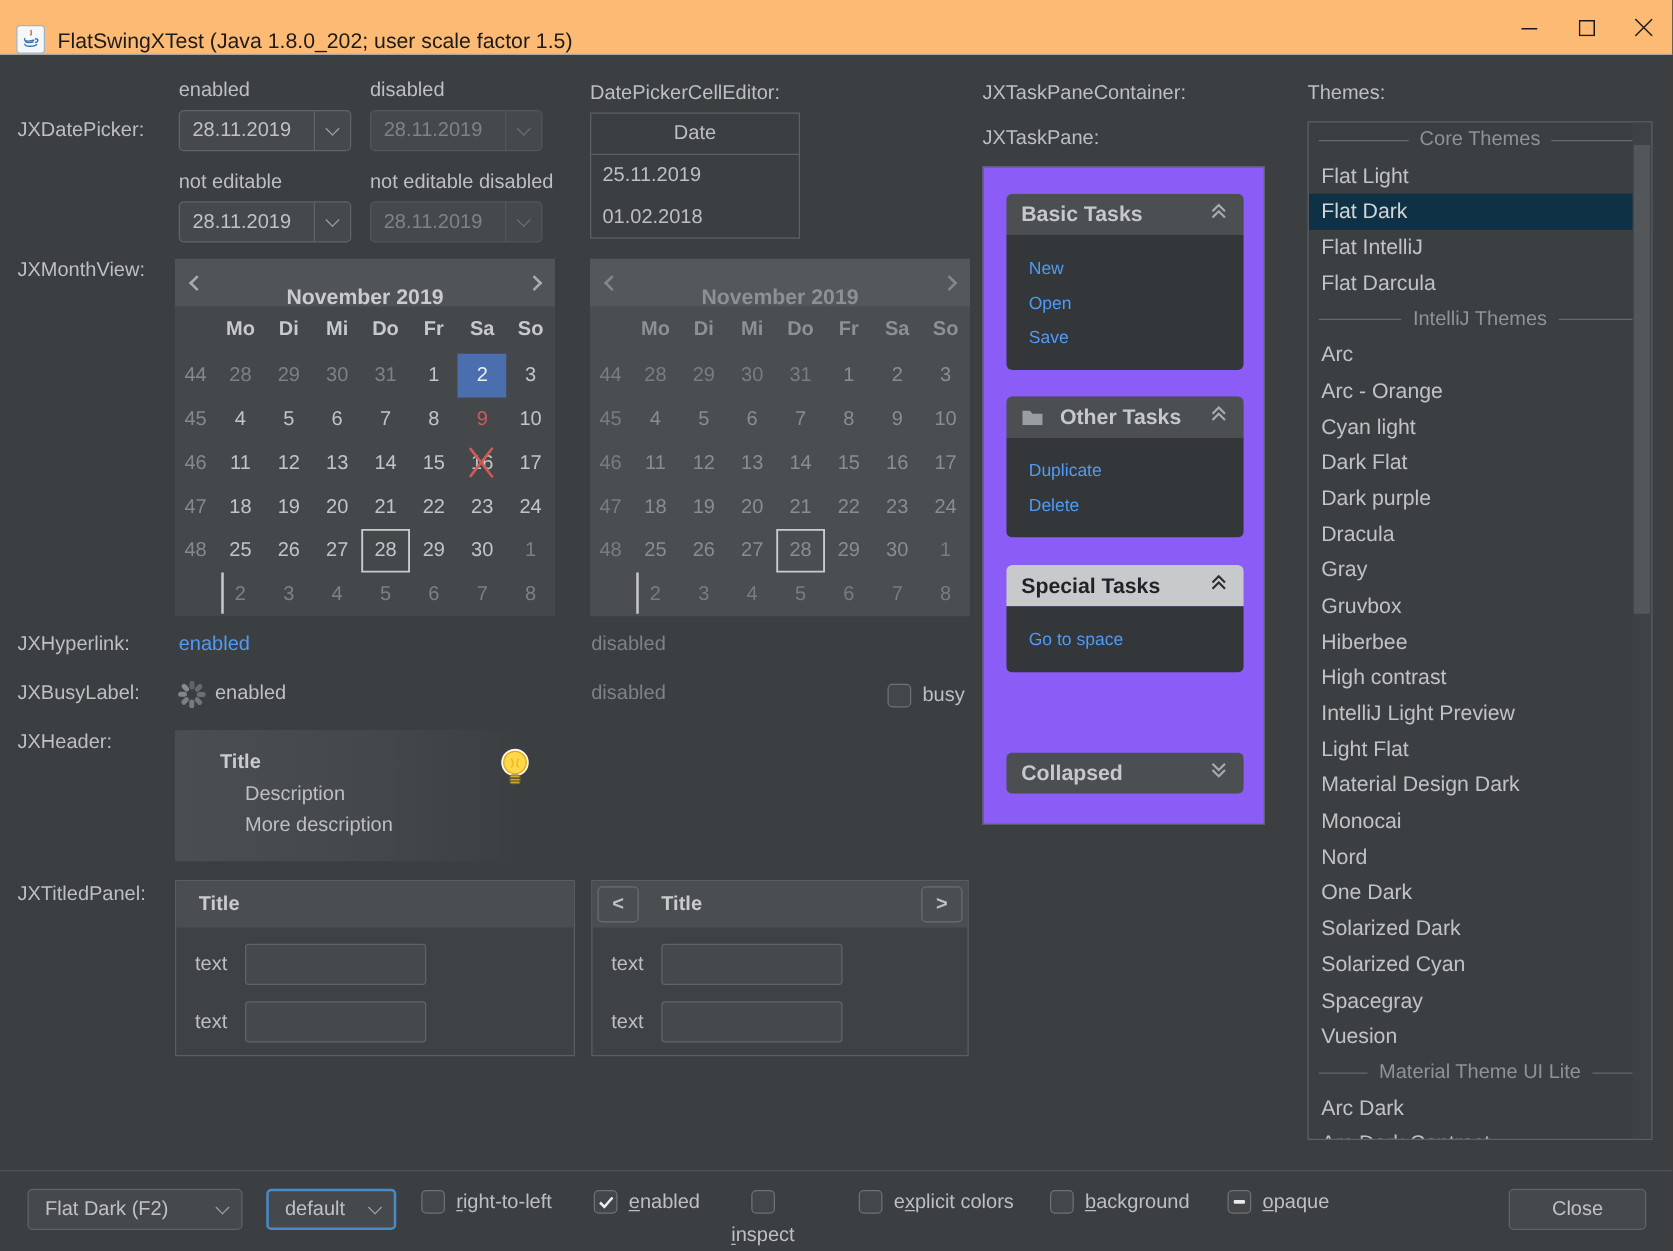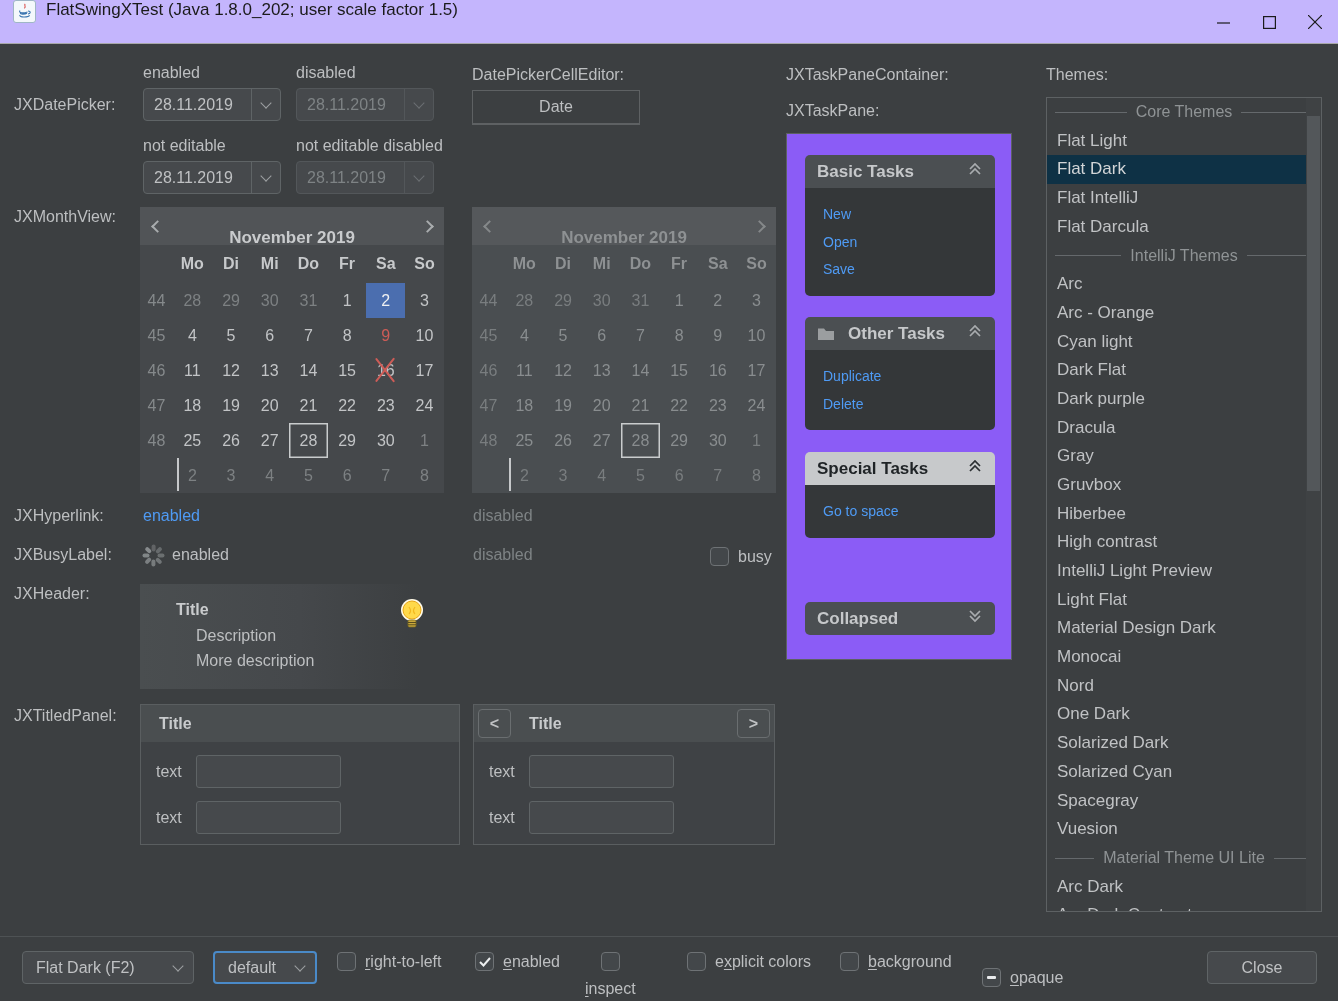--- a/index.html
+++ b/index.html
@@ -6,21 +6,21 @@
   html,body { width:1338px; height:1001px; }
   body {
     position:relative; overflow:hidden;
     background:#3c3f41; color:#bdbfc1;
     font-family:"Liberation Sans", sans-serif; font-size:16px;
   }
   .abs { position:absolute; }
 
   
   .titlebar { position:absolute; left:0; top:0; width:1338px; height:44px;
-    background:#c4b5fd; color:#1b1b1b; display:flex; align-items:flex-start;
+    background:#fdba74; color:#1b1b1b; display:flex; align-items:flex-end;
     border-bottom:1px solid #a8a8a8; }
   .titlebar .appicon { margin:0 10px 0 13px; width:23px; height:23px;
     border:1px solid #9fb6c6; background:#f4f8fb; border-radius:3px;
     display:flex; align-items:center; justify-content:center; }
   .titlebar .title { font-size:17px; }
   .wincontrols { position:absolute; right:0; top:0; height:44px; display:flex; }
   .winbtn { width:46px; height:44px; display:flex; align-items:center; justify-content:center; }
 
   
   .lbl { position:absolute; white-space:nowrap; color:#bdbfc1; }
@@ -216,20 +216,24 @@
         <span class="arrowbox">
           <span class="chev"></span>
         </span>
       </div>
     </div>
   </div>
 
 <div class="lbl" style="left:472px; top:66px">DatePickerCellEditor:</div>
 <div class="tbl" style="left:472px; top:90px">
   <div class="th">Date</div>
+  <div id="tablerows">
+      <div class="tr">25.11.2019</div>
+      <div class="tr">01.02.2018</div>
+    </div>
 </div>
 
 <div class="lbl" style="left:786px; top:66px">JXTaskPaneContainer:</div>
 <div class="lbl" style="left:786px; top:102px">JXTaskPane:</div>
 <div class="tpc" id="taskpanes">
     <div class="pane" style="top: 21px;">
       <div class="p-head">
         <span class="sp">Basic Tasks</span>
         <span><svg width="16" height="16" viewBox="0 0 16 16" fill="none" stroke="#a9acaf" stroke-width="1.7">
             <path d="M3 8 L8 3 L13 8"></path>
@@ -567,21 +571,21 @@
         <span><u>i</u>nspect</span>
       </div>
       <div class="cbgroup" style="left: 687px; top: 15px;">
         <span class="cb"></span>
         <span>e<u>x</u>plicit colors</span>
       </div>
       <div class="cbgroup" style="left: 840px; top: 15px;">
         <span class="cb"></span>
         <span><u>b</u>ackground</span>
       </div>
-      <div class="cbgroup" style="left: 982px; top: 15px; margin-top: 16px;">
+      <div class="cbgroup" style="left: 982px; top: 15px;">
         <span class="cb">
           <span class="bar"></span>
         </span>
         <span><u>o</u>paque</span>
       </div>
     </div>
   <div class="btn close" style="left:1207px; top:14px; width:110px; height:33px">Close</div>
 </div>
 
 </body></html>

